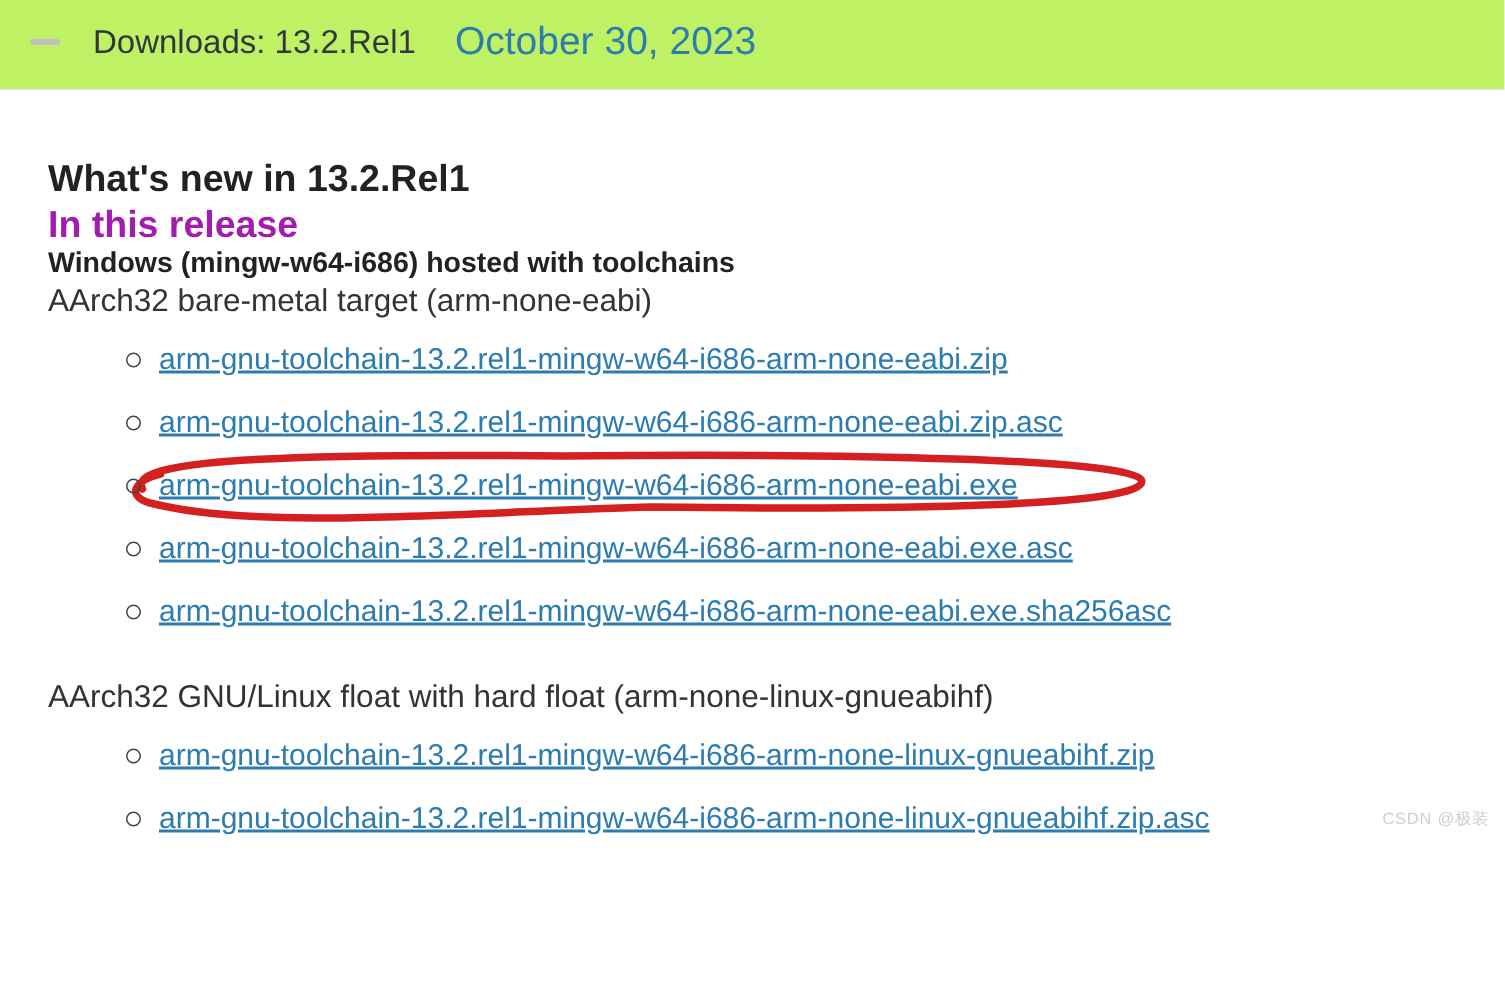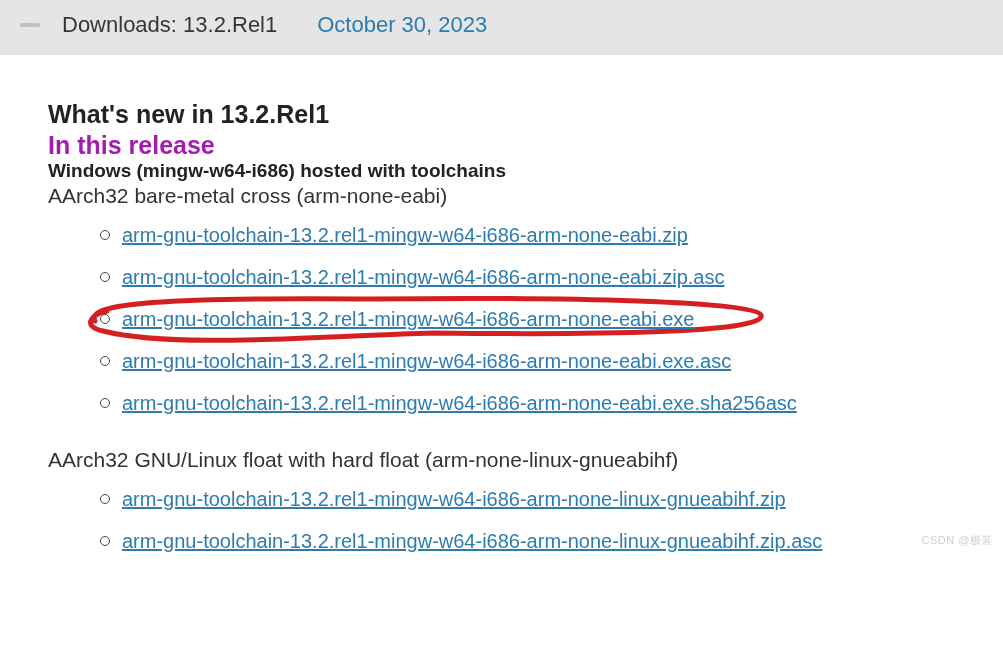--- a/index.html
+++ b/index.html
@@ -7,47 +7,47 @@
       padding: 0;
       box-sizing: border-box;
     }
     body {
       font-family: 'Segoe UI', Arial, sans-serif;
       background: #fff;
       color: #333;
       width: 1003px;
     }
     .header-bar {
-      background: #e5e5e5;
+      background: #bef264;
       border-bottom: 1px solid #e0e0e0;
       padding: 12px 20px 16px 20px;
       display: flex;
       align-items: center;
       gap: 12px;
     }
     .collapse-icon {
       width: 20px;
       height: 4px;
       background: #bfbfbf;
       border-radius: 2px;
     }
     .header-title {
       font-size: 22px;
       color: #32373c;
       font-weight: 400;
       margin-left: 10px;
     }
     .header-date {
-      font-size: 22px;
+      font-size: 26px;
       color: #2c7cb0;
       font-weight: 400;
-      margin-left: 28px;
+      margin-left: 14px;
     }
     .content {
-      padding: 45px 48px 0 48px;
+      padding: 45px 48px 0 32px;
       position: relative;
     }
     .h2 {
       font-size: 25px;
       font-weight: 700;
       color: #222;
       margin-bottom: 2px;
     }
     .subtext {
       font-size: 21px;
@@ -124,21 +124,21 @@
   <span class="header-title">Downloads: 13.2.Rel1</span>
   <span class="header-date">October 30, 2023</span>
 </div>
 
 <div class="content">
 
   <h2 class="h2">What's new in 13.2.Rel1</h2>
 
   <h2 class="h3">In this release</h2>
   <p class="subheading">Windows (mingw-w64-i686) hosted with toolchains</p>
-  <p class="target-text">AArch32 bare-metal cross (arm-none-eabi)</p>
+  <p class="target-text">AArch32 bare-metal target (arm-none-eabi)</p>
 
   <svg class="circle-annotation" style="left:35px; top:236px; width:750px; height:60px;" viewBox="0 0 750 60">
     <path d="M 60 30 C 50 12, 130 6, 340 8 C 530 6, 720 10, 726 24 C 732 42, 560 44, 400 42 C 280 45, 140 58, 68 40 C 48 36, 54 24, 72 20" stroke="#d42020" stroke-width="5" fill="none" stroke-linecap="round"></path>
   </svg>
 
   <ul class="link-list">
     <li><a href="#">arm-gnu-toolchain-13.2.rel1-mingw-w64-i686-arm-none-eabi.zip</a></li>
     <li><a href="#">arm-gnu-toolchain-13.2.rel1-mingw-w64-i686-arm-none-eabi.zip.asc</a></li>
     <li><a href="#">arm-gnu-toolchain-13.2.rel1-mingw-w64-i686-arm-none-eabi.exe</a></li>
     <li><a href="#">arm-gnu-toolchain-13.2.rel1-mingw-w64-i686-arm-none-eabi.exe.asc</a></li>

